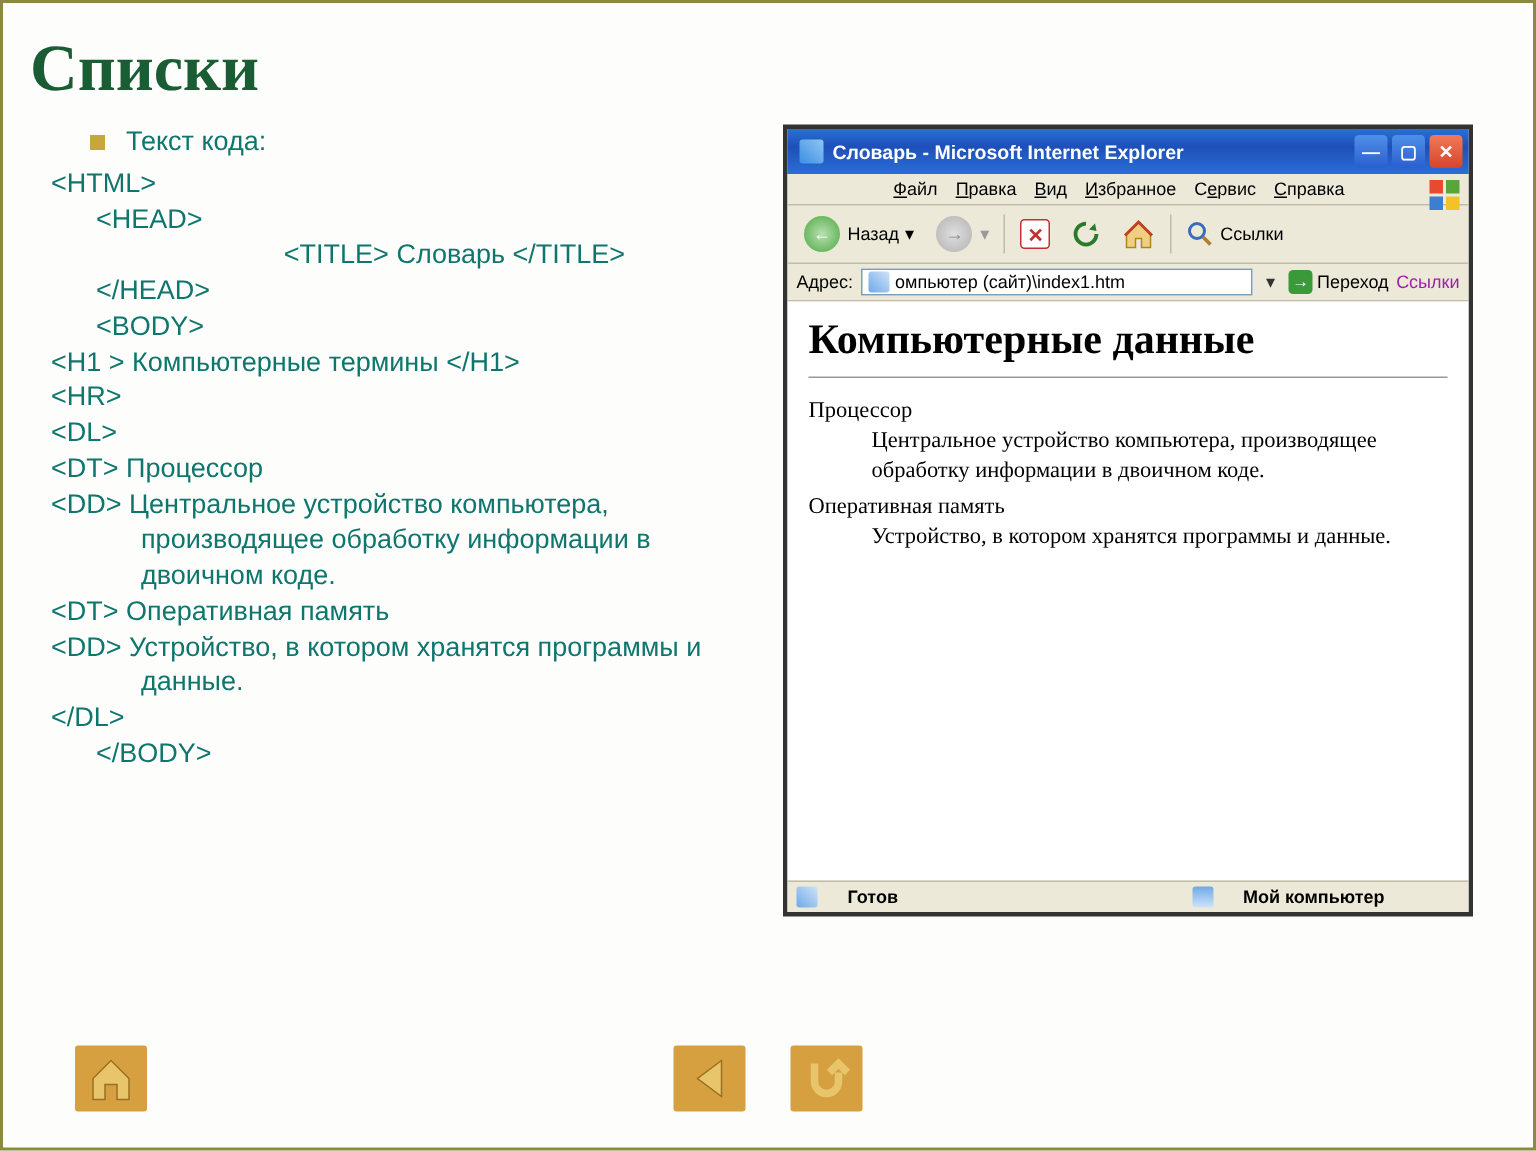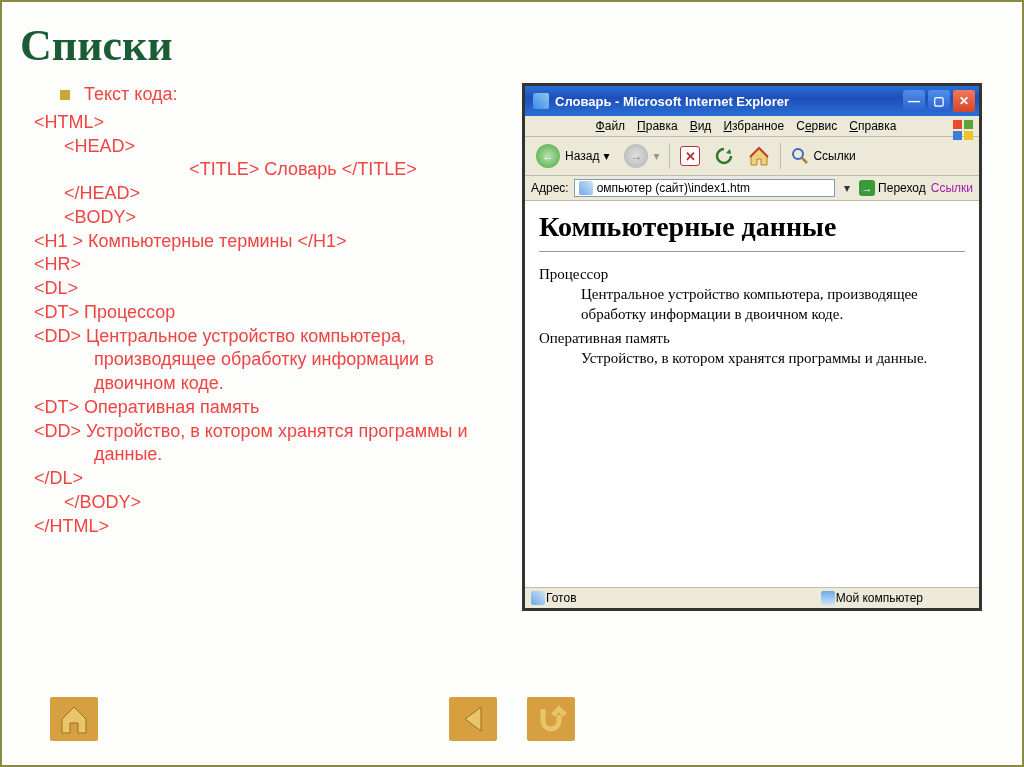--- a/index.html
+++ b/index.html
@@ -25,21 +25,21 @@
   text-align: left;
   margin-bottom: 12px;
 }
 .content-row {
   display: flex;
   gap: 12px;
 }
 .left-col {
   width: 490px;
   font-size: 18px;
-  color: #ef4444;
+  color: #0f766e;
   line-height: 1.32;
 }
 .bullet-row {
   display: flex;
   align-items: flex-start;
   padding-left: 40px;
   margin-bottom: 4px;
 }
 .bullet {
   width: 10px;
@@ -175,21 +175,21 @@
 
 .ie-status {
   background: #ece9d8;
   border-top: 1px solid #c0bca8;
   display: flex;
   align-items: center;
   padding: 3px 6px;
   font-size: 12px;
   gap: 10px;
 }
-.status-seg { display:flex;gap:1px; }
+.status-seg { display:flex;gap:20px;font-weight:bold; }
 .status-seg.mid { margin-left: auto; margin-right: 50px; }
 .stat-pageicon { width:14px;height:14px;background:linear-gradient(45deg,#6fa9e8,#cfe3f7);border-radius:2px; }
 .stat-compicon { width:14px;height:14px;background:linear-gradient(#6fa9e8,#cfe3f7);border-radius:2px; }
 
 .nav-buttons {
   position: absolute;
   bottom: 6px;
   left: 50%;
   transform: translateX(-50%);
   display: flex;
@@ -227,21 +227,20 @@
       <div class="code-line i1">&lt;BODY&gt;</div>
       <div class="code-line">&lt;H1 &gt; Компьютерные термины &lt;/H1&gt;</div>
       <div class="code-line">&lt;HR&gt;</div>
       <div class="code-line">&lt;DL&gt;</div>
       <div class="code-line">&lt;DT&gt; Процессор</div>
       <div class="code-line code-wrap">&lt;DD&gt; Центральное устройство компьютера, производящее обработку информации в двоичном коде.</div>
       <div class="code-line">&lt;DT&gt; Оперативная память</div>
       <div class="code-line code-wrap">&lt;DD&gt; Устройство, в котором хранятся программы и данные.</div>
       <div class="code-line">&lt;/DL&gt;</div>
       <div class="code-line i1">&lt;/BODY&gt;</div>
-      <div class="code-line">&lt;/HTML&gt;</div>
     </div>
 
     <div class="right-col">
       <div class="ie-window">
         <div class="ie-titlebar">
           <div class="app-icon"></div>
           <div class="ie-title">Словарь - Microsoft Internet Explorer</div>
           <div class="win-btns">
             <div class="win-btn win-min">—</div>
             <div class="win-btn win-max">▢</div>

